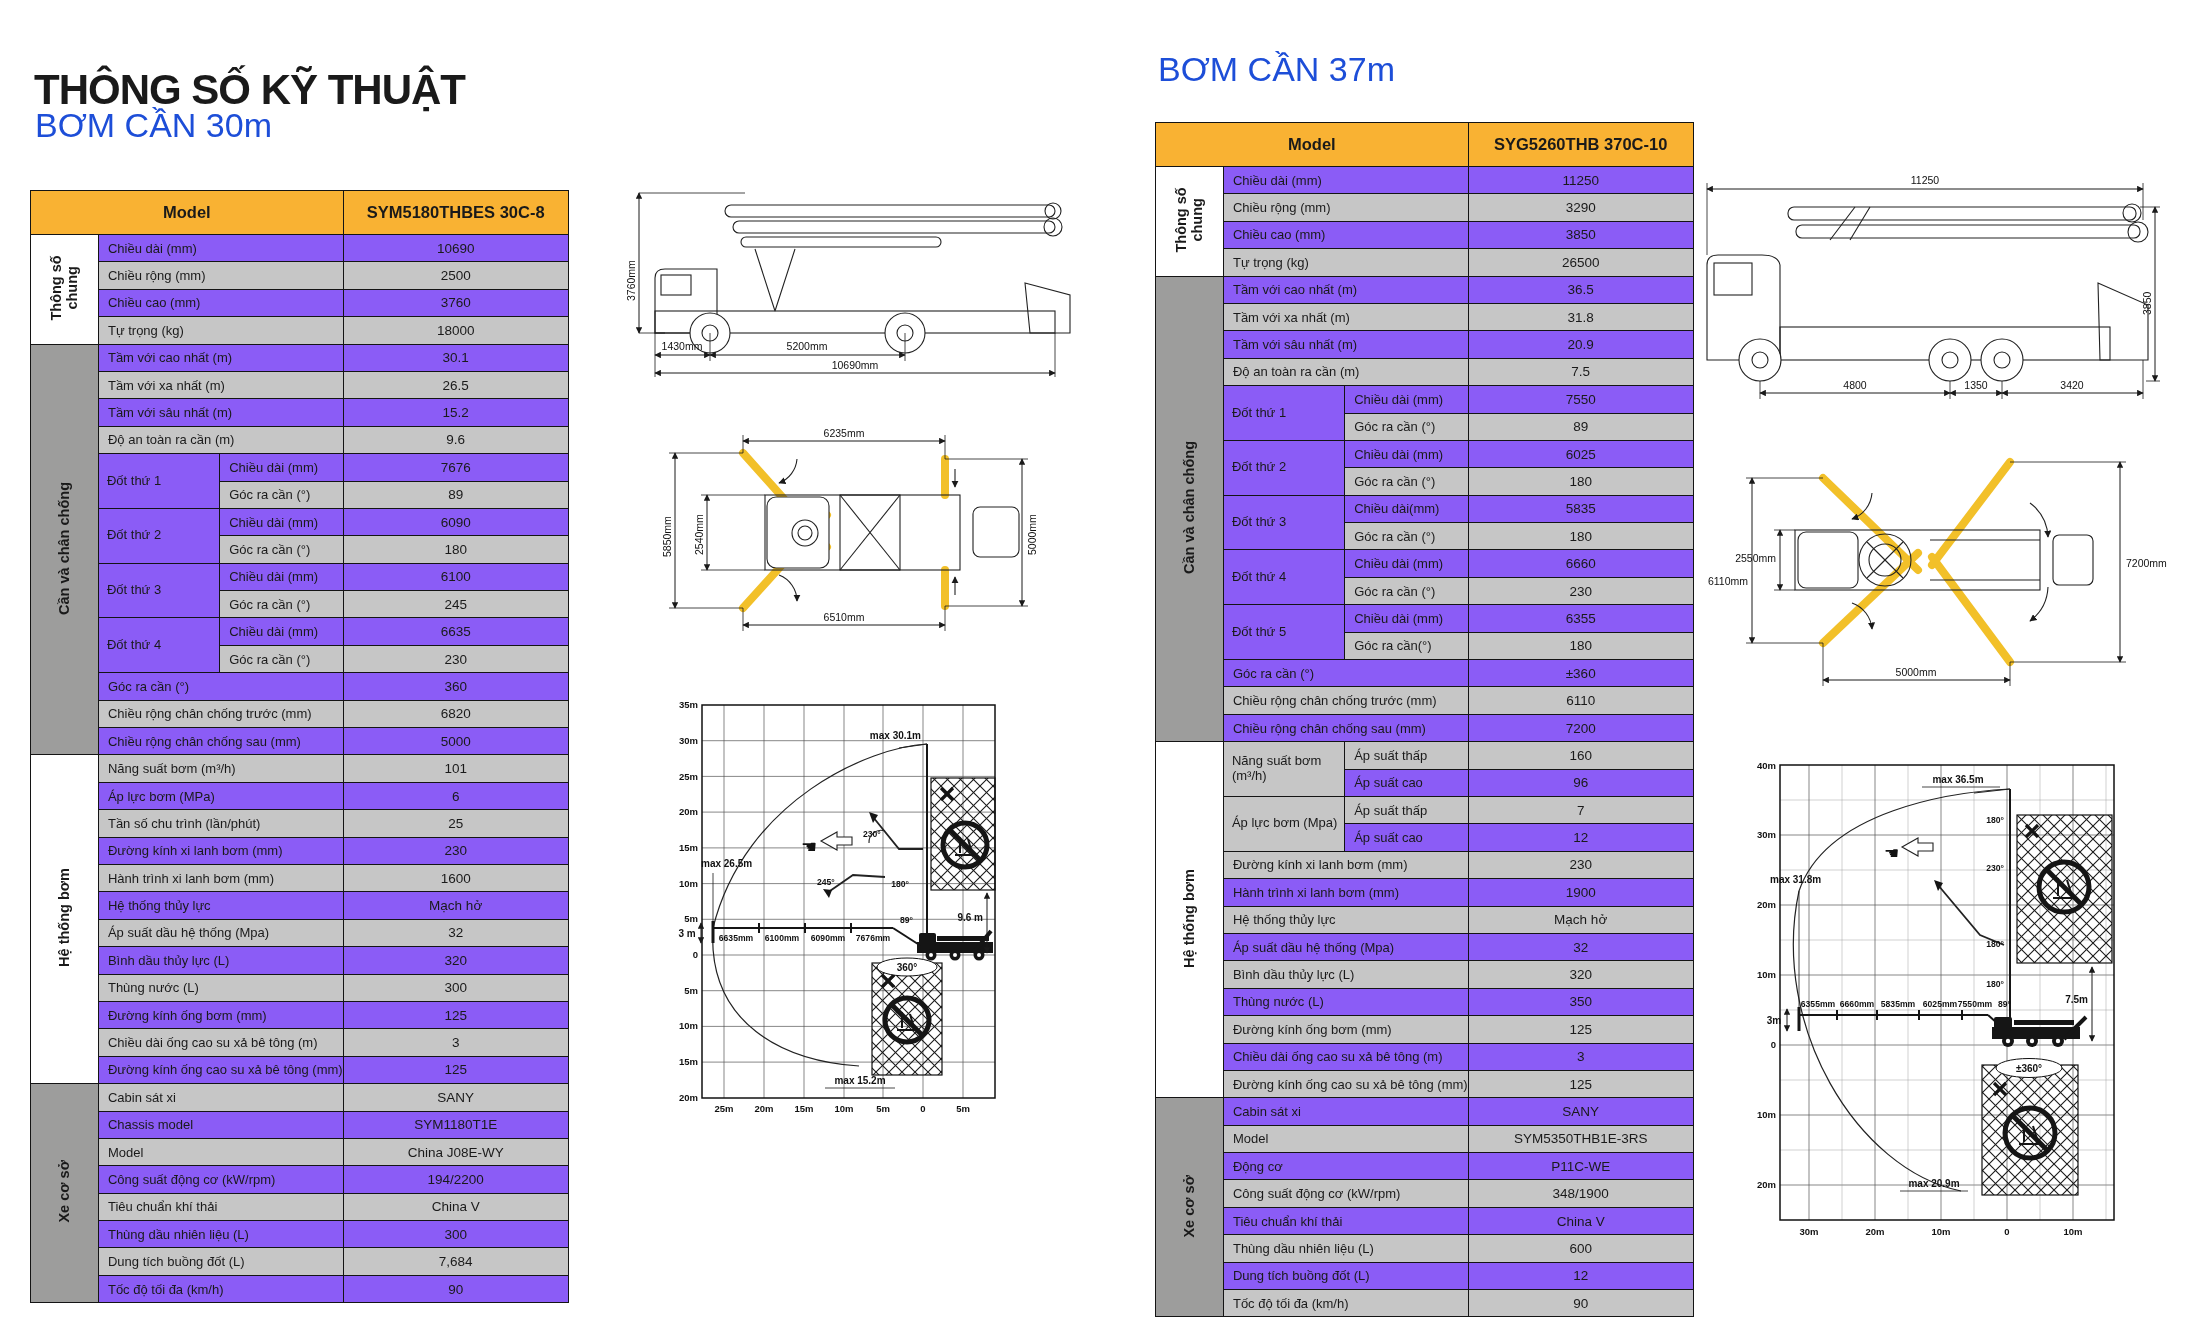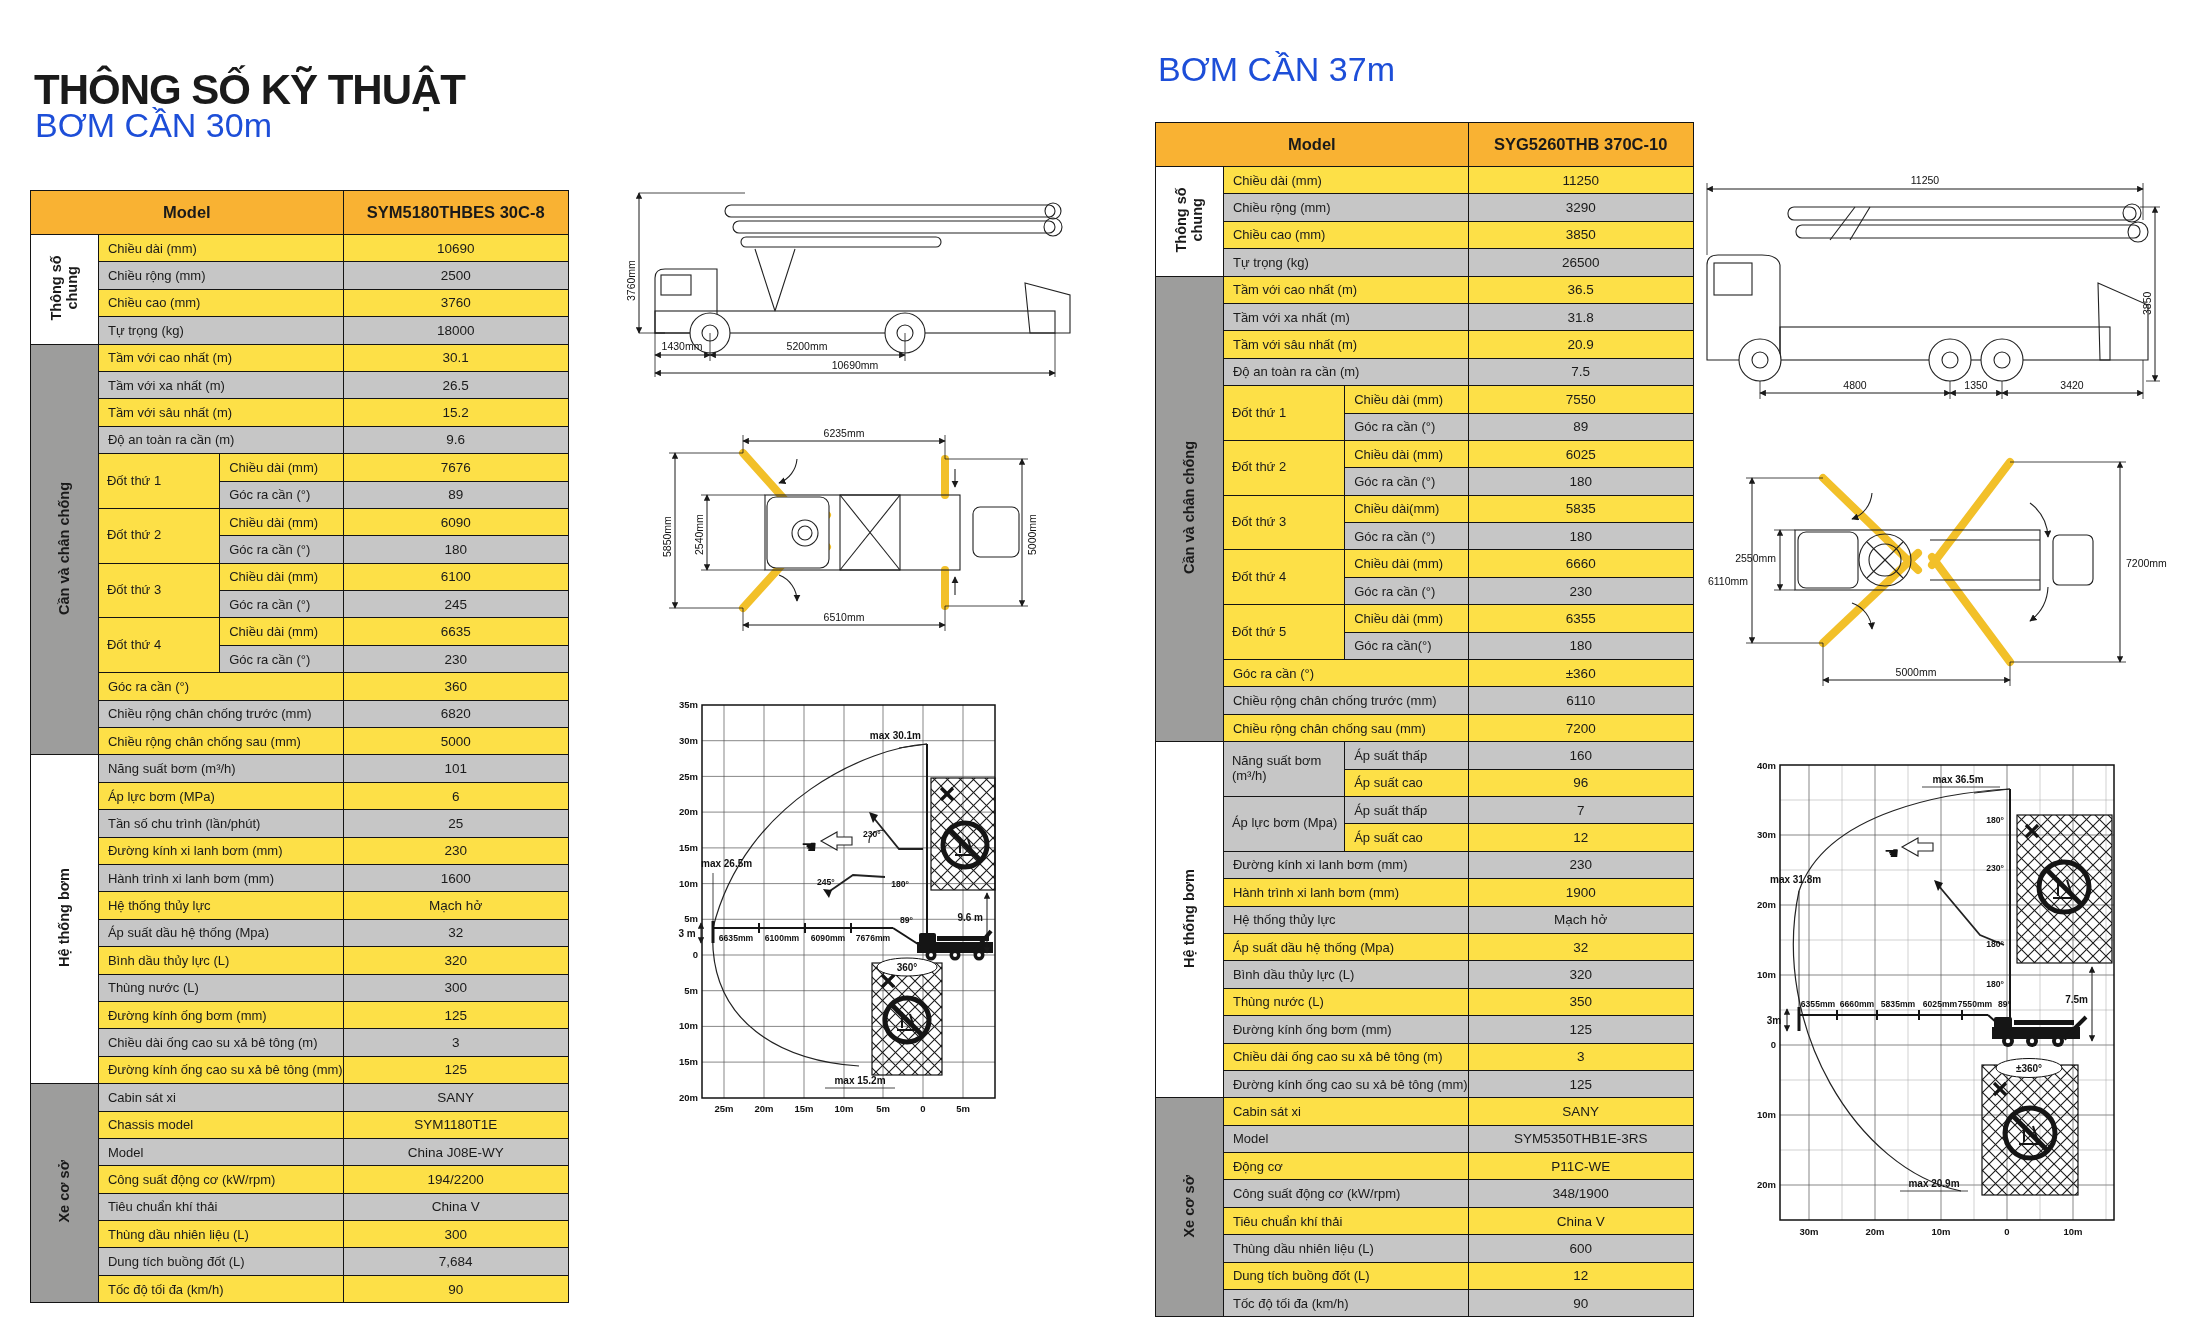--- a/index.html
+++ b/index.html
@@ -2,21 +2,21 @@
 <html><head>
 <meta charset="utf-8">
 <style>
   html,body{margin:0;padding:0;}
   body{width:2212px;height:1334px;position:relative;background:#fff;
        font-family:"Liberation Sans","DejaVu Sans",sans-serif;color:#1a1a1a;overflow:hidden;}
   .abs{position:absolute;}
   #page-title{left:34px;top:22px;font-size:42px;font-weight:800;letter-spacing:-1px;margin-top:44px;}
   .subhead{font-size:34px;color:#1d4ed8;font-weight:500;}
   
-  table.spec{border-collapse:collapse;table-layout:fixed;background:#fde047;}
+  table.spec{border-collapse:collapse;table-layout:fixed;background:#8b5cf6;}
   .spec th,.spec td{border:1px solid #141414;padding:0;}
   .spec thead th{background:#F9B233;height:43px;font-size:16.5px;font-weight:700;text-align:center;}
   .spec tbody td{height:26.4px;text-align:center;font-size:13.5px;vertical-align:middle;}
   .spec td.lbl{text-align:left;padding-left:9px;font-size:13px;white-space:nowrap;overflow:visible;}
   .spec td.grp{font-size:13px;text-align:left;padding-left:8px;line-height:1.15;margin-left:20px;}
   .spec td.cAlt{background:#C6C6C6;}
   .spec td.sec{padding:1px;text-align:center;vertical-align:middle;}
   .sec-white{background:#fff;}
   .sec-gray{background:#9D9D9C;}
   .vtext{writing-mode:vertical-rl;transform:rotate(180deg);font-weight:700;font-size:14.5px;

